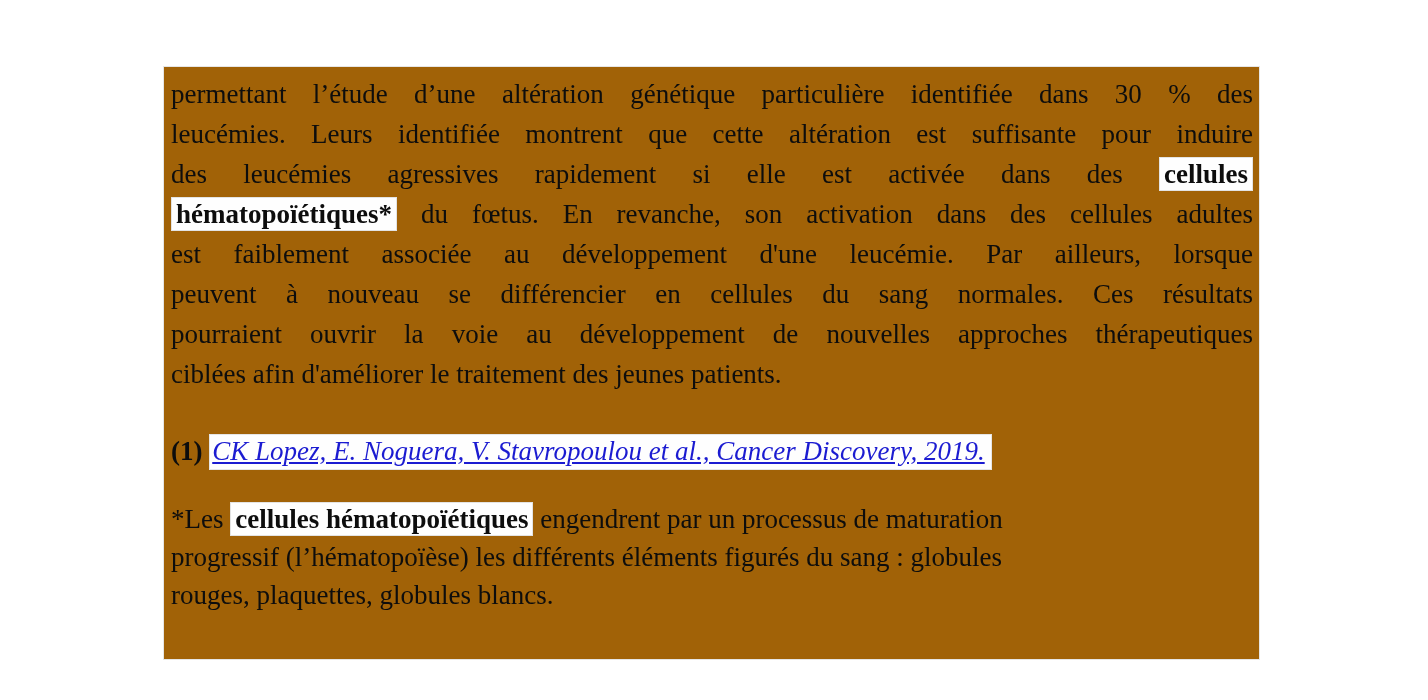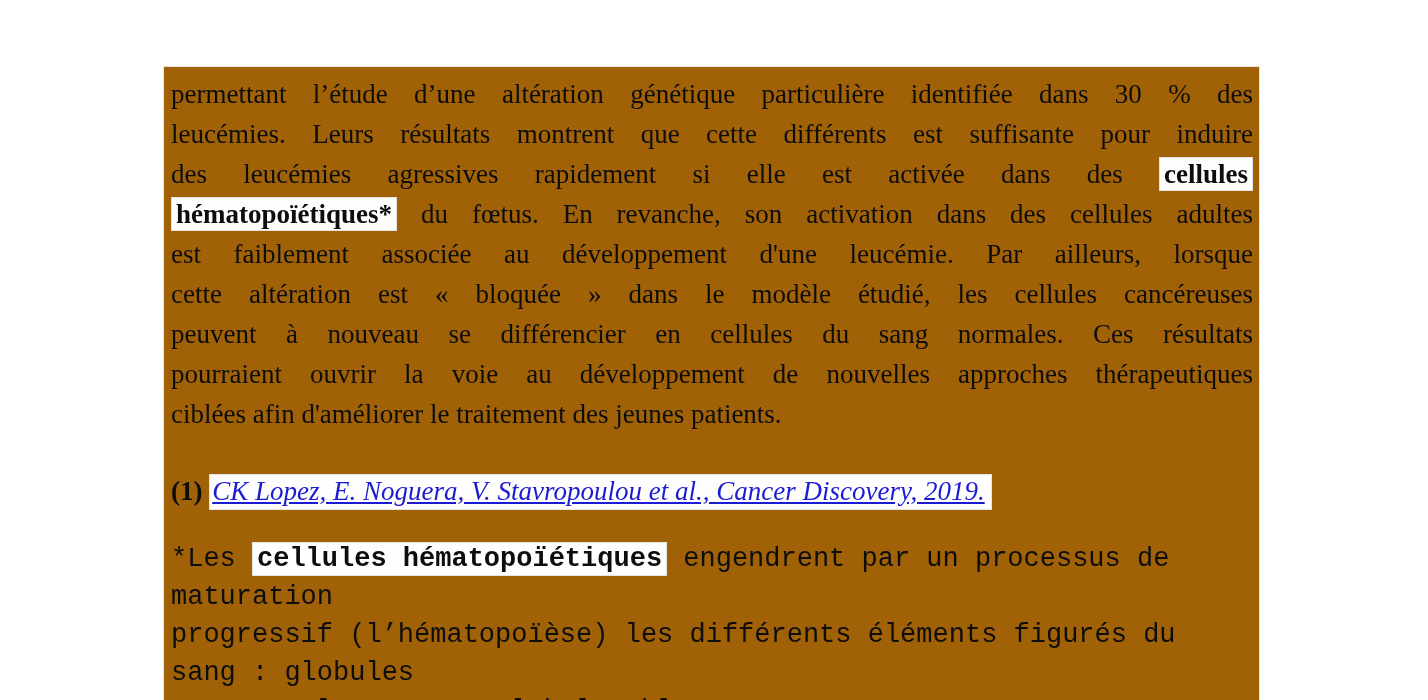--- a/index.html
+++ b/index.html
@@ -60,35 +60,33 @@
     padding: 1px 6px 3px 2px;
     cursor: pointer;
     margin-top: 7px;
   }
   .footnote {
     margin-top: 29px;
     line-height: 38px;
   }
   .footnote .fline {
     text-align: left;
-    font-family: Liberation Mono, monospace;
   }
 </style>
 </head>
 <body>
 
 <div class="content-box">
 
   <div class="para">
     <div class="jline"><span>permettant l’étude d’une altération génétique particulière identifiée dans 30 % des</span></div>
-    <div class="jline"><span>leucémies. Leurs résultats montrent que cette différents est suffisante pour induire</span></div>
+    <div class="jline"><span>leucémies. Leurs identifiée montrent que cette altération est suffisante pour induire</span></div>
     <div class="jline"><span>des leucémies agressives rapidement si elle est activée dans des</span> <span class="term">cellules</span></div>
     <div class="jline"><span class="term">hématopoïétiques*</span> <span>du fœtus. En revanche, son activation dans des cellules adultes</span></div>
     <div class="jline"><span>est faiblement associée au développement d'une leucémie. Par ailleurs, lorsque</span></div>
-    <div class="jline"><span>cette altération est « bloquée » dans le modèle étudié, les cellules cancéreuses</span></div>
     <div class="jline"><span>peuvent à nouveau se différencier en cellules du sang normales. Ces résultats</span></div>
     <div class="jline"><span>pourraient ouvrir la voie au développement de nouvelles approches thérapeutiques</span></div>
     <div class="jline last"><span>ciblées afin d'améliorer le traitement des jeunes patients.</span></div>
   </div>
 
   <div class="citation">
     <span class="cite-marker">(1)</span> <a class="cite-link">CK Lopez, E. Noguera, V. Stavropoulou et al., Cancer Discovery, 2019.</a>
   </div>
 
   <div class="footnote">

